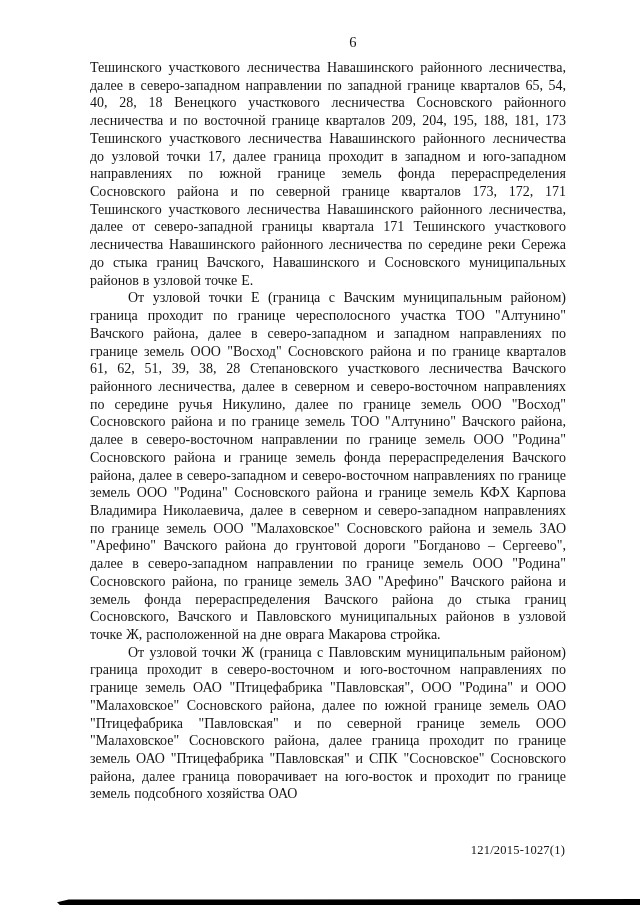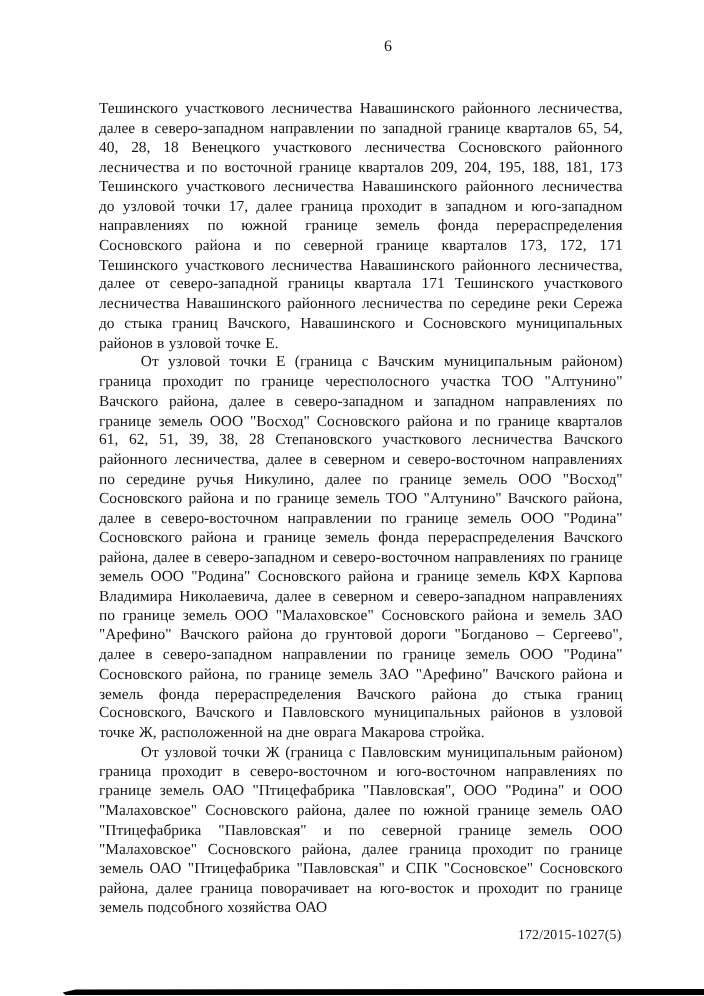--- a/index.html
+++ b/index.html
@@ -38,21 +38,20 @@
     text-justify: inter-word;
   }
   .content p {
     margin: 0;
     padding: 0;
     text-indent: 38px;
     word-spacing: 0.5px;
   }
   .content p.continuation {
     text-indent: 0;
-    margin-top: 32px;
   }
   .footer-code {
     position: absolute;
     top: 843px;
     right: 75px;
     font-size: 12.5px;
     letter-spacing: 0.2px;
   }
   .scan-bar {
     position: absolute;
@@ -70,17 +69,17 @@
 <div class="page">
 
   <div class="page-number">6</div>
 
   <div class="content">
     <p class="continuation">Тешинского участкового лесничества Навашинского районного лесничества, далее в северо-западном направлении по западной границе кварталов 65, 54, 40, 28, 18 Венецкого участкового лесничества Сосновского районного лесничества и по восточной границе кварталов 209, 204, 195, 188, 181, 173 Тешинского участкового лесничества Навашинского районного лесничества до узловой точки 17, далее граница проходит в западном и юго-западном направлениях по южной границе земель фонда перераспределения Сосновского района и по северной границе кварталов 173, 172, 171 Тешинского участкового лесничества Навашинского районного лесничества, далее от северо-западной границы квартала 171 Тешинского участкового лесничества Навашинского районного лесничества по середине реки Сережа до стыка границ Вачского, Навашинского и Сосновского муниципальных районов в узловой точке Е.</p>
     <p>От узловой точки Е (граница с Вачским муниципальным районом) граница проходит по границе чересполосного участка ТОО "Алтунино" Вачского района, далее в северо-западном и западном направлениях по границе земель ООО "Восход" Сосновского района и по границе кварталов 61, 62, 51, 39, 38, 28 Степановского участкового лесничества Вачского районного лесничества, далее в северном и северо-восточном направлениях по середине ручья Никулино, далее по границе земель ООО "Восход" Сосновского района и по границе земель ТОО "Алтунино" Вачского района, далее в северо-восточном направлении по границе земель ООО "Родина" Сосновского района и границе земель фонда перераспределения Вачского района, далее в северо-западном и северо-восточном направлениях по границе земель ООО "Родина" Сосновского района и границе земель КФХ Карпова Владимира Николаевича, далее в северном и северо-западном направлениях по границе земель ООО "Малаховское" Сосновского района и земель ЗАО "Арефино" Вачского района до грунтовой дороги "Богданово – Сергеево", далее в северо-западном направлении по границе земель ООО "Родина" Сосновского района, по границе земель ЗАО "Арефино" Вачского района и земель фонда перераспределения Вачского района до стыка границ Сосновского, Вачского и Павловского муниципальных районов в узловой точке Ж, расположенной на дне оврага Макарова стройка.</p>
     <p>От узловой точки Ж (граница с Павловским муниципальным районом) граница проходит в северо-восточном и юго-восточном направлениях по границе земель ОАО "Птицефабрика "Павловская", ООО "Родина" и ООО "Малаховское" Сосновского района, далее по южной границе земель ОАО "Птицефабрика "Павловская" и по северной границе земель ООО "Малаховское" Сосновского района, далее граница проходит по границе земель ОАО "Птицефабрика "Павловская" и СПК "Сосновское" Сосновского района, далее граница поворачивает на юго-восток и проходит по границе земель подсобного хозяйства ОАО</p>
   </div>
 
-  <div class="footer-code">172/2015-1027(5)</div>
+  <div class="footer-code">121/2015-1027(1)</div>
 
   <div class="scan-bar"></div>
 
 </div>
 
 </body></html>

